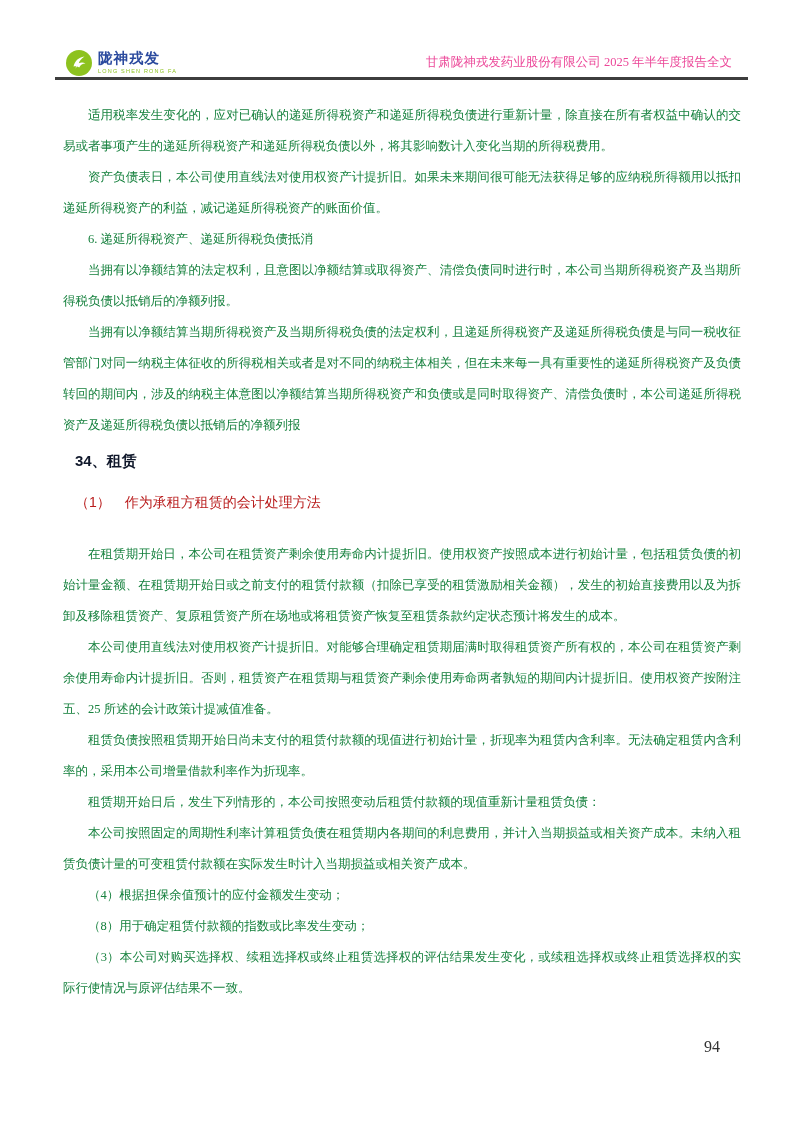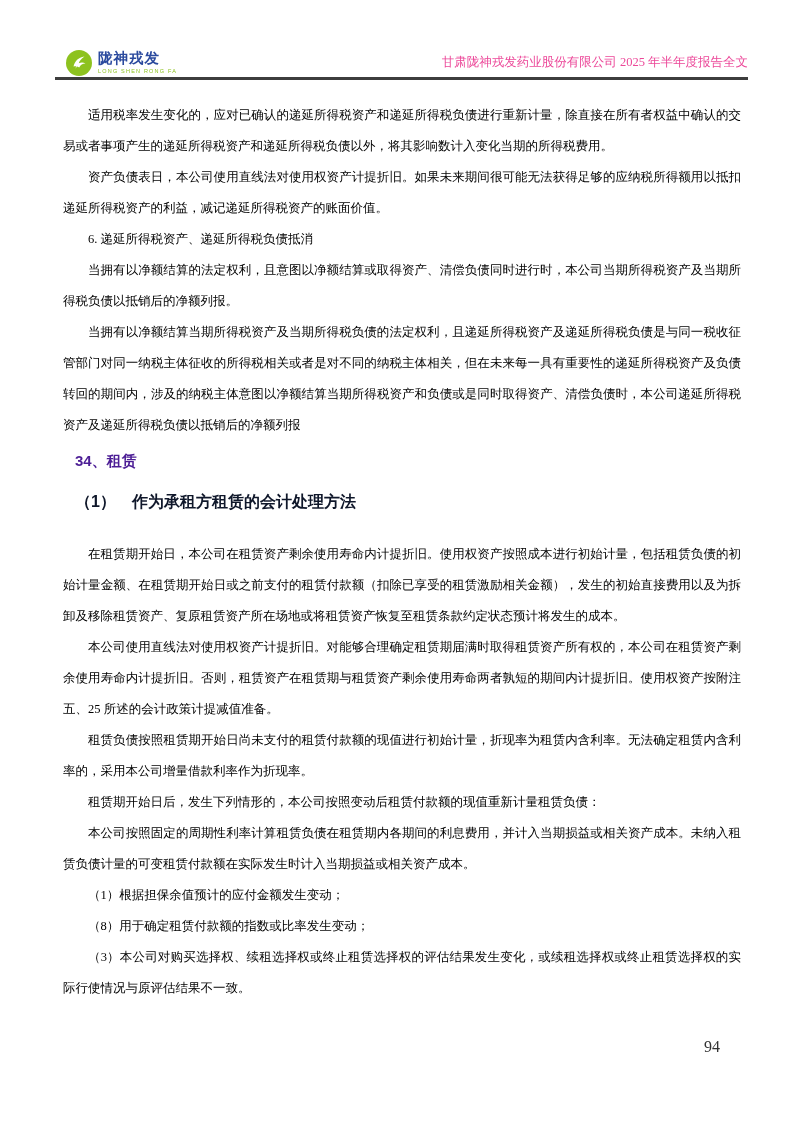--- a/index.html
+++ b/index.html
@@ -13,21 +13,21 @@
     height: 1122px;
     background: #ffffff;
     font-family: "Liberation Serif", "DejaVu Serif", serif;
     color: #1c1c1c;
     overflow: hidden;
   }
 
   
   .header {
     position: absolute;
-    top: 0; left: 0; right: 0;
+    top: 0; left: 0; right: 16px;
     height: 60px;
   }
   .logo {
     position: absolute;
     top: 50px;
     left: 66px;
     display: flex;
     align-items: flex-start;
   }
   .logo-mark {
@@ -81,38 +81,38 @@
     top: 100px;
     left: 63px;
     width: 678px;
   }
   .blk-p {
     margin: 0;
     font-size: 12.5px;
     line-height: 31px;
     text-indent: 2em;
     text-align: justify;
-    color: #000000;
+    color: #15803d;
     font-weight: normal;
   }
   .blk-h1 {
     margin: 10px 0 0 12px;
     font-family: "Liberation Sans", "DejaVu Sans", sans-serif;
     font-size: 15px;
     line-height: 20px;
     font-weight: bold;
-    color: #4c1d95;
+    color: #0f172a;
   }
   .blk-h2 {
     margin: 22px 0 28px 12px;
     font-family: "Liberation Sans", "DejaVu Sans", sans-serif;
-    font-size: 16px;
+    font-size: 14px;
     line-height: 18px;
-    font-weight: bold;
-    color: #0f172a;
+    font-weight: normal;
+    color: #b91c1c;
   }
 
   
   .page-number {
     position: absolute;
     top: 1038px;
     left: 704px;
     font-size: 16px;
     color: #333333;
   }
@@ -146,20 +146,20 @@
       <p class="blk-p">6. 递延所得税资产、递延所得税负债抵消</p>
       <p class="blk-p">当拥有以净额结算的法定权利，且意图以净额结算或取得资产、清偿负债同时进行时，本公司当期所得税资产及当期所得税负债以抵销后的净额列报。</p>
       <p class="blk-p">当拥有以净额结算当期所得税资产及当期所得税负债的法定权利，且递延所得税资产及递延所得税负债是与同一税收征管部门对同一纳税主体征收的所得税相关或者是对不同的纳税主体相关，但在未来每一具有重要性的递延所得税资产及负债转回的期间内，涉及的纳税主体意图以净额结算当期所得税资产和负债或是同时取得资产、清偿负债时，本公司递延所得税资产及递延所得税负债以抵销后的净额列报</p>
       <h2 class="blk-h1">34、租赁</h2>
       <h3 class="blk-h2">（1）　作为承租方租赁的会计处理方法</h3>
       <p class="blk-p">在租赁期开始日，本公司在租赁资产剩余使用寿命内计提折旧。使用权资产按照成本进行初始计量，包括租赁负债的初始计量金额、在租赁期开始日或之前支付的租赁付款额（扣除已享受的租赁激励相关金额），发生的初始直接费用以及为拆卸及移除租赁资产、复原租赁资产所在场地或将租赁资产恢复至租赁条款约定状态预计将发生的成本。</p>
       <p class="blk-p">本公司使用直线法对使用权资产计提折旧。对能够合理确定租赁期届满时取得租赁资产所有权的，本公司在租赁资产剩余使用寿命内计提折旧。否则，租赁资产在租赁期与租赁资产剩余使用寿命两者孰短的期间内计提折旧。使用权资产按附注五、25 所述的会计政策计提减值准备。</p>
       <p class="blk-p">租赁负债按照租赁期开始日尚未支付的租赁付款额的现值进行初始计量，折现率为租赁内含利率。无法确定租赁内含利率的，采用本公司增量借款利率作为折现率。</p>
       <p class="blk-p">租赁期开始日后，发生下列情形的，本公司按照变动后租赁付款额的现值重新计量租赁负债：</p>
       <p class="blk-p">本公司按照固定的周期性利率计算租赁负债在租赁期内各期间的利息费用，并计入当期损益或相关资产成本。未纳入租赁负债计量的可变租赁付款额在实际发生时计入当期损益或相关资产成本。</p>
-      <p class="blk-p">（1）根据担保余值预计的应付金额发生变动；</p>
+      <p class="blk-p">（4）根据担保余值预计的应付金额发生变动；</p>
       <p class="blk-p">（8）用于确定租赁付款额的指数或比率发生变动；</p>
       <p class="blk-p">（3）本公司对购买选择权、续租选择权或终止租赁选择权的评估结果发生变化，或续租选择权或终止租赁选择权的实际行使情况与原评估结果不一致。</p>
     </div>
 
   <div class="page-number">94</div>
 
 </div>
 
 </body></html>

